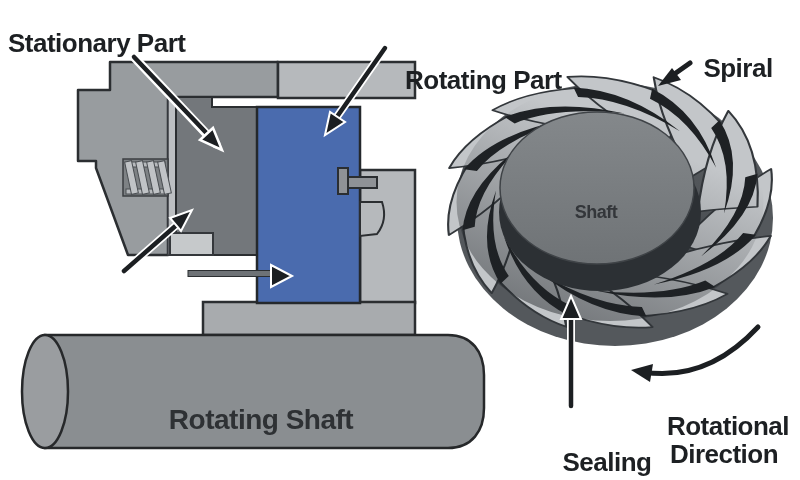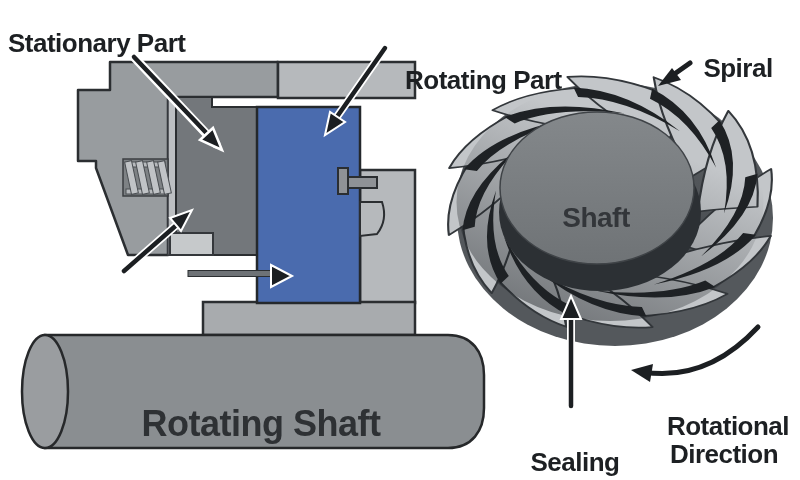--- a/index.html
+++ b/index.html
@@ -6,22 +6,22 @@
   .stage{
     position:relative;width:800px;height:480px;background:#ffffff;overflow:hidden;
     font-family:"Liberation Sans", sans-serif;
   }
   .stage svg{position:absolute;left:0;top:0;}
   .lbl{
     position:absolute;font-weight:bold;color:#1d2023;font-size:26px;line-height:1.05;
     white-space:nowrap;letter-spacing:-0.5px;
   }
   .ctr{transform:translateX(-50%);margin-top:33px;}
-  .lbl.big{font-size:36px;color:#2e3134;}
-  .lbl.shaftlbl{font-size:28px;color:#33363a;}
+  .lbl.big{font-size:28px;color:#2e3134;}
+  .lbl.shaftlbl{font-size:18px;color:#33363a;}
 </style>
 </head>
 <body>
 
 <div class="stage">
 
 <svg width="800" height="480" viewBox="0 0 800 480">
   <defs>
     <linearGradient id="faceShade" x1="0.75" y1="0" x2="0.25" y2="1">
       <stop offset="0.25" stop-color="#1e2226" stop-opacity="0"></stop>
@@ -156,19 +156,19 @@
 
 <div class="lbl" style="left:405px;top:33px;margin-top:34px;">Rotating Part</div>
 
 <div class="lbl ctr" style="left:738px;top:22px;">Spiral</div>
 
 <div class="lbl ctr shaftlbl" style="left:596px;top:170px;">Shaft</div>
 
 
 <div class="lbl ctr big" style="left:261px;top:372px;">Rotating Shaft</div>
 
-<div class="lbl ctr" style="left:575px;top:416px;">Sealing</div>
+<div class="lbl ctr" style="left:607px;top:416px;">Sealing</div>
 <div class="lbl ctr" style="left:557px;top:447px;">Dam</div>
 
 <div class="lbl ctr" style="left:724px;top:408px;">Direction</div>
 <div class="lbl ctr" style="left:728px;top:380px;">Rotational</div>
 
 </div>
 
 </body></html>

